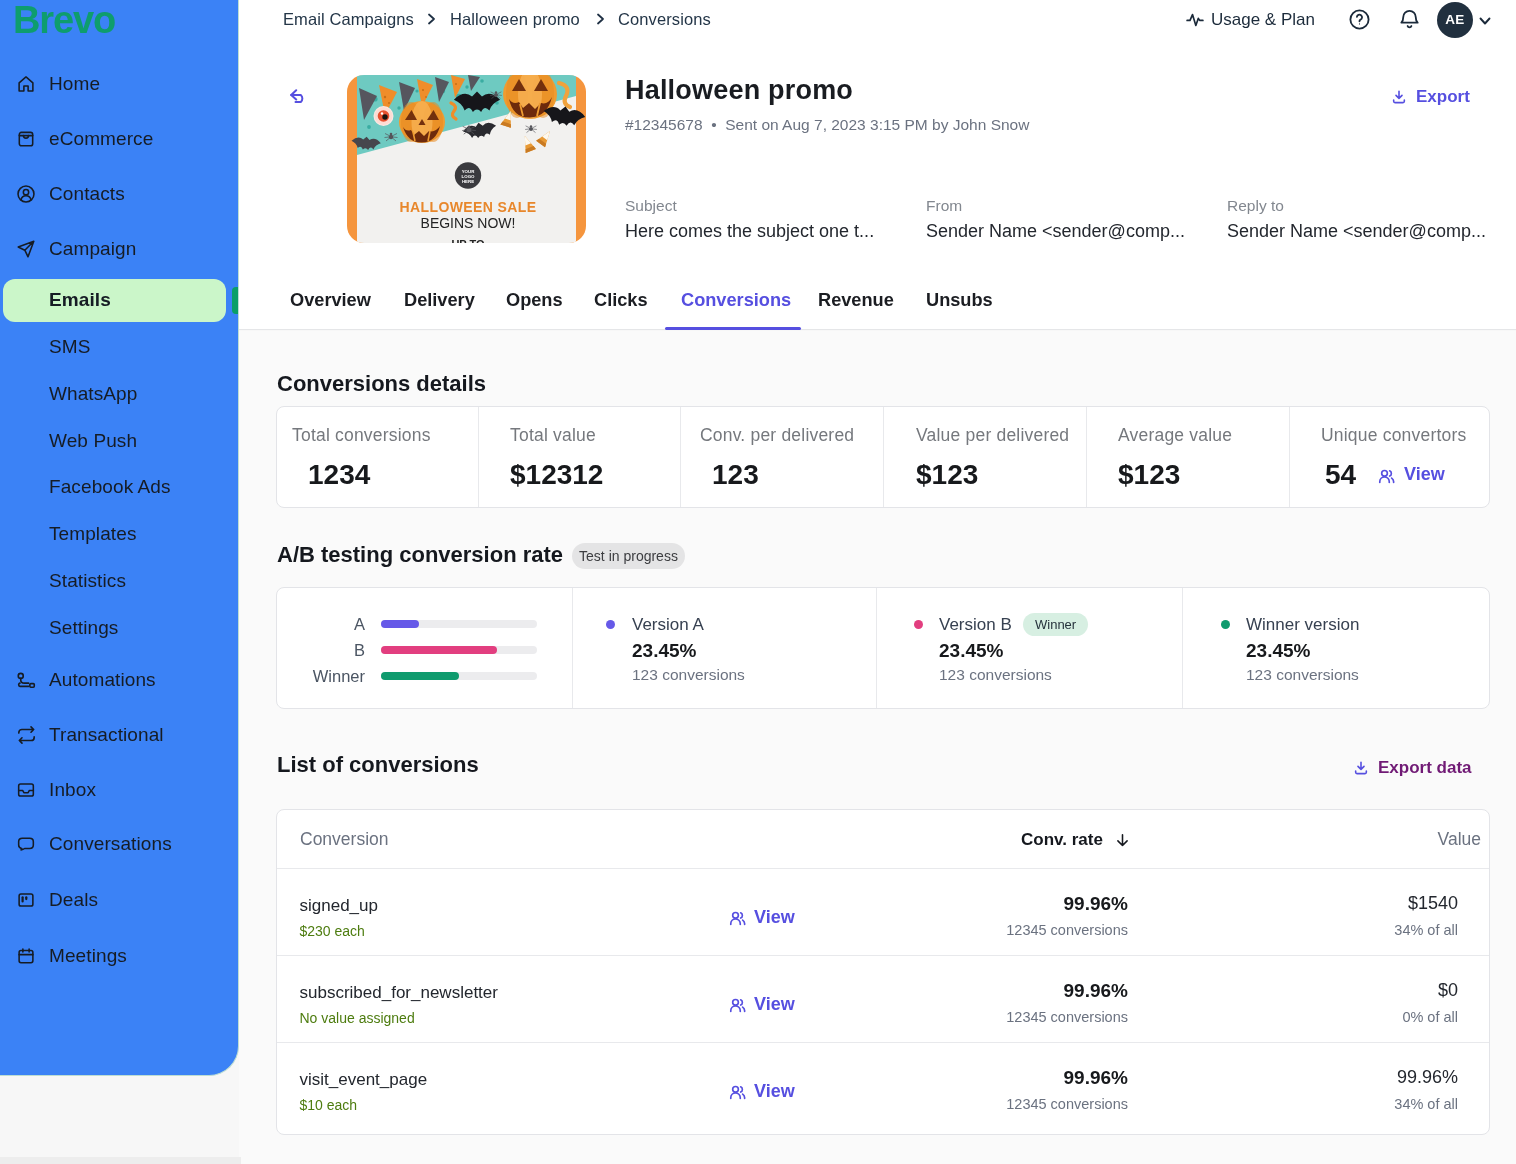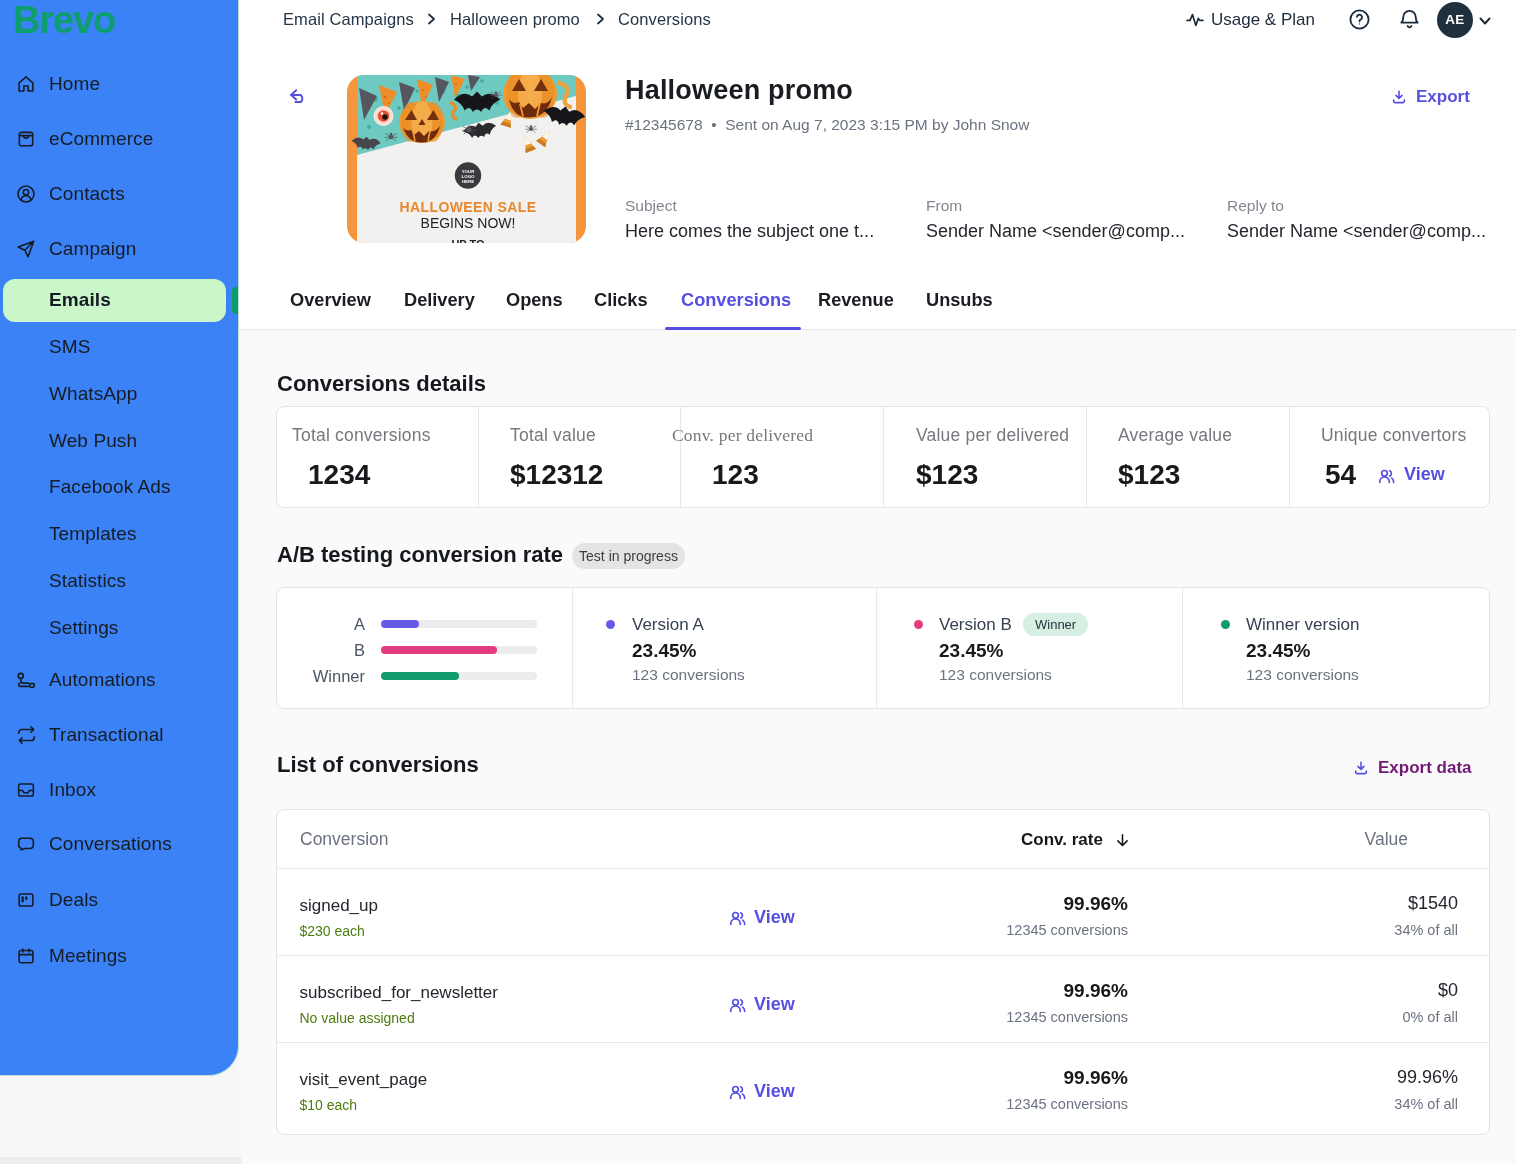--- a/index.html
+++ b/index.html
@@ -332,21 +332,21 @@
 <div class="card" style="left:276px; top:406px; width:1214px; height:102px;"></div>
 <div class="abs statcol" style="left:478px;"></div>
 <div class="abs statcol" style="left:680px;"></div>
 <div class="abs statcol" style="left:883px;"></div>
 <div class="abs statcol" style="left:1086px;"></div>
 <div class="abs statcol" style="left:1289px;"></div>
 <div class="abs statlabel" style="left:292px;">Total conversions</div>
 <div class="abs statval" style="left:308px;">1234</div>
 <div class="abs statlabel" style="left:510px;">Total value</div>
 <div class="abs statval" style="left:510px;">$12312</div>
-<div class="abs statlabel" style="left:672px;font-family:Liberation Serif, serif;">Conv. per delivered</div>
+<div class="abs statlabel" style="left:700px;">Conv. per delivered</div>
 <div class="abs statval" style="left:712px;">123</div>
 <div class="abs statlabel" style="left:916px;">Value per delivered</div>
 <div class="abs statval" style="left:916px;">$123</div>
 <div class="abs statlabel" style="left:1118px;">Average value</div>
 <div class="abs statval" style="left:1118px;">$123</div>
 <div class="abs statlabel" style="left:1321px;">Unique convertors</div>
 <div class="abs statval" style="left:1325px;">54</div>
 <svg class="abs usersicon" style="left:1377px; top:467px" width="19" height="19" viewBox="0 0 24 24" fill="none" stroke="#564fe0" stroke-width="2.1" stroke-linecap="round" stroke-linejoin="round">
     <circle cx="9.5" cy="8" r="3.6"></circle>
     <path d="M3.5 19.5 v-1 a6 6 0 0 1 12 0 v1"></path>
@@ -397,21 +397,21 @@
 
 <div class="card" style="left:276px; top:809px; width:1214px; height:326px;"></div>
 <div class="abs rowline" style="top:868px;"></div>
 <div class="abs rowline" style="top:955px;"></div>
 <div class="abs rowline" style="top:1042px;"></div>
 <div class="abs thead" style="left:300px; top:831px;">Conversion</div>
 <div class="abs" style="left:1021px; top:831px; font-size:17px; font-weight:bold; color:#15181e; line-height:1;">Conv. rate</div>
 <svg class="abs" style="left:1114px; top:832px" width="17" height="17" viewBox="0 0 24 24" fill="none" stroke="#15181e" stroke-width="2.2" stroke-linecap="round" stroke-linejoin="round">
     <path d="M12 4 V19 M12 19 L5.5 12.5 M12 19 L18.5 12.5"></path>
   </svg>
-<div class="abs thead" style="left:1258px; top:831px; width:150px; text-align:right;">Value</div>
+<div class="abs thead" style="left:1331px; top:831px; width:150px; text-align:right;">Value</div>
 
 <div class="abs rname" style="left:299.5px; top:896.5px;">signed_up</div>
 <div class="abs rsub" style="left:299.5px; top:924px;">$230 each</div>
 <svg class="abs usersicon" style="left:728px; top:909px" width="19" height="19" viewBox="0 0 24 24" fill="none" stroke="#564fe0" stroke-width="2.1" stroke-linecap="round" stroke-linejoin="round">
     <circle cx="9.5" cy="8" r="3.6"></circle>
     <path d="M3.5 19.5 v-1 a6 6 0 0 1 12 0 v1"></path>
     <path d="M16 4.8 a3.6 3.6 0 0 1 0 6.6 M18.5 14 a6 6 0 0 1 2.5 4.5 v1"></path>
   </svg>
 <div class="abs" style="left:754px; top:907.5px; font-size:18px; font-weight:bold; color:#564fe0; line-height:1;">View</div>
 <div class="abs rpct" style="top:894px;">99.96%</div>

